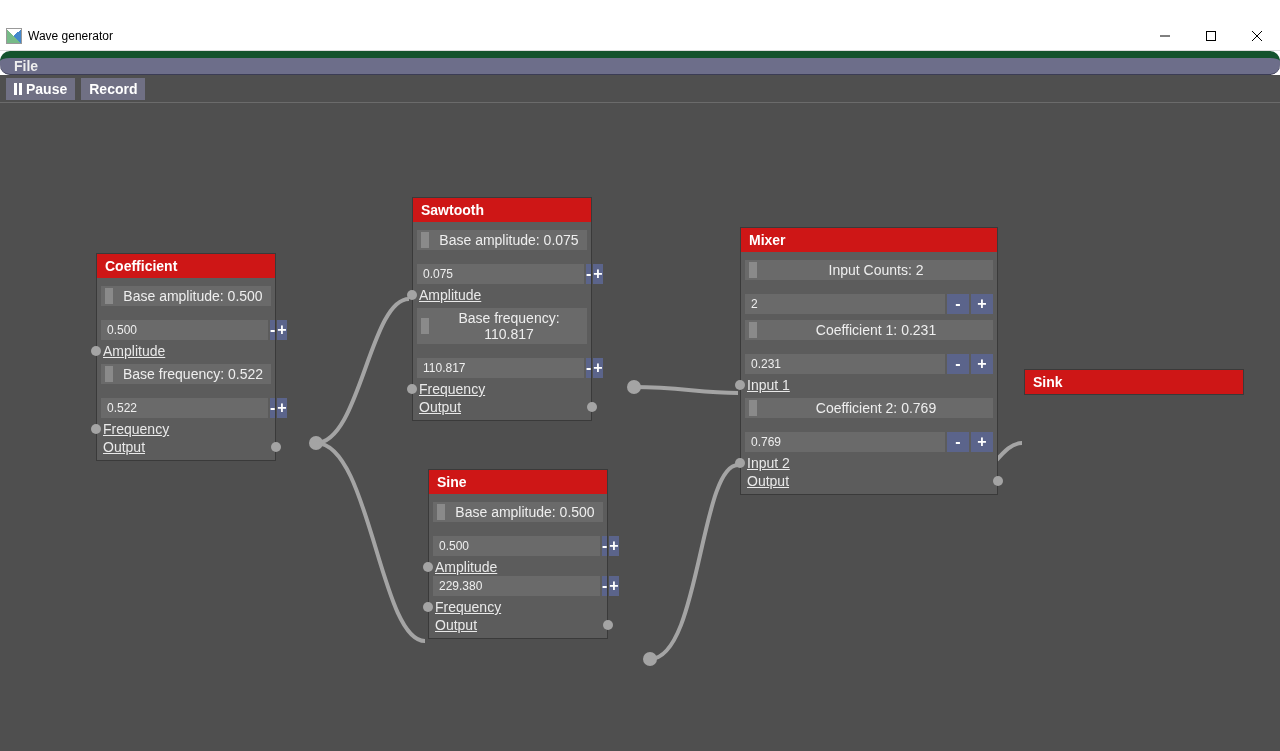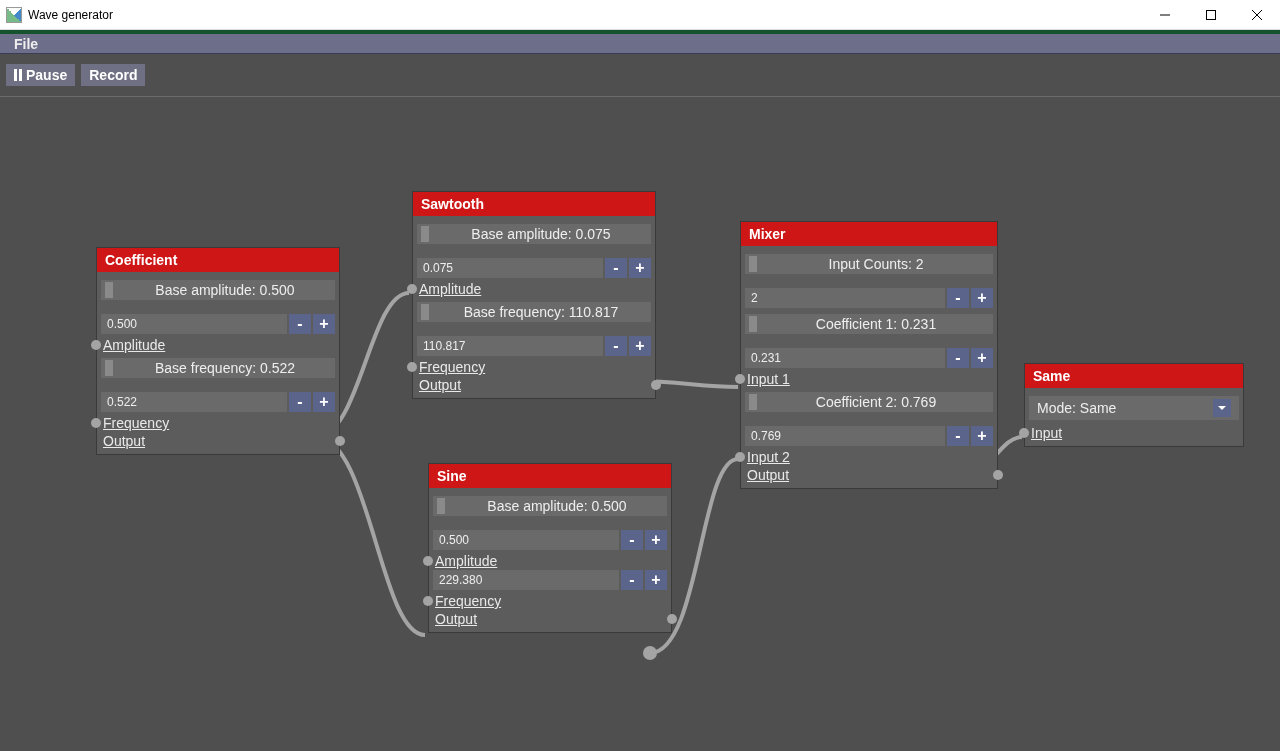--- a/index.html
+++ b/index.html
@@ -1,57 +1,58 @@
 <!DOCTYPE html>
 <html><head>
 <meta charset="utf-8">
 <style>
   * { box-sizing: border-box; margin: 0; padding: 0; font-family: -apple-system, BlinkMacSystemFont, "Segoe UI", Arial, sans-serif; }
   html, body { width: 1280px; height: 751px; overflow: hidden; background: #fff; }
   .titlebar {
     height: 30px; background: #fff; display: flex; align-items: center; font-size: 12px;
     border-bottom: 1px solid #ddd;
+    margin-top: 21px;
   }
   .titlebar .app-icon {
     width: 16px; height: 16px; margin: 0 6px; background:
       linear-gradient(45deg,#7b8 0 50%,transparent 50%),
       linear-gradient(-45deg,#48c 0 50%,transparent 50%);
     border: 1px solid #999;
   }
   .titlebar .title { flex: 0 0 auto; color: #000; }
   .titlebar .spacer { flex: 1; }
   .titlebar .win-btn { width: 46px; height: 30px; display:flex; align-items:center; justify-content:center; color:#000; }
   .titlebar .win-btn svg { width:10px; height:10px; }
 
   .menubar {
     height: 24px; background: #6d6e8a; display:flex; align-items:center; padding: 0 8px;
-    border-top: 4px solid #14532d; border-bottom: 1px solid #3b3c55;
-    color: #eee; font-size: 14px; font-weight: 600;
+    border-top: 7px solid #14532d; border-bottom: 1px solid #3b3c55;
+    color: #eee; font-size: 14px; font-weight: 600; border-radius: 10px;
   }
   .menubar .menu-item { padding: 2px 6px; }
 
   .toolbar {
-    height: 43px; background: #4f4f4f; display:flex; align-items:center; gap:6px; padding: 2px 6px;
+    height: 28px; background: #4f4f4f; display:flex; align-items:center; gap:6px; padding: 2px 6px;
     border-bottom: 1px solid #6b6b6b;
   }
   .toolbar .tool-btn {
     background: #707084; color:#fff; font-size:14px; font-weight:600;
     padding: 3px 8px; display:flex; align-items:center; gap:4px; border:none;
   }
   .toolbar .tool-btn .pause-glyph { display:inline-flex; gap:2px; }
   .toolbar .tool-btn .pause-glyph span { width:3px; height:12px; background:#fff; display:inline-block; }
 
   .canvas {
     position: relative; width: 1280px; height: calc(751px - 30px - 24px - 28px);
     background: #4f4f4f; overflow:hidden;
   }
 
   
   .node {
-    position:absolute; width: 244px; background:#5c5c5c; border:1px solid #3a3a3a;
+    position:absolute; width: 180px; background:#5c5c5c; border:1px solid #3a3a3a;
     color:#e9e9e9; font-size:14px;
   }
   .node-header {
     background:#ce1616; color:#fff; font-weight:700; padding:4px 8px;
   }
   .node-body { padding: 4px; display:flex; flex-direction:column; gap:0; }
   .param-label {
     background:#6a6a6a; color:#eee; text-align:center; padding:2px 4px; margin: 4px 0 14px 0;
     font-weight:500; display:flex; align-items:center;
   }
@@ -291,32 +292,16 @@
           <span class="port-label">Input 2</span>
         </div>
       <div class="port-row out">
           <span class="port-label">Output</span>
           <span class="port-dot"></span>
         </div>
     </div>
   </div>
 
   <div class="node" style="left:1024px; top:266px; width:220px;">
-    <div class="node-header">Same</div>
-    <div class="node-body">
-      <div class="select-row">
-        <div class="select">
-          <span>Mode: Same</span>
-          <span class="chev">
-            <svg viewBox="0 0 10 10">
-                <path d="M1 3 L5 7 L9 3 Z"></path>
-              </svg>
-          </span>
-        </div>
-      </div>
-      <div class="port-row">
-          <span class="port-dot"></span>
-          <span class="port-label">Input</span>
-        </div>
-    </div>
+    <div class="node-header">Sink</div>
   </div>
 
 </div>
 
 </body></html>

